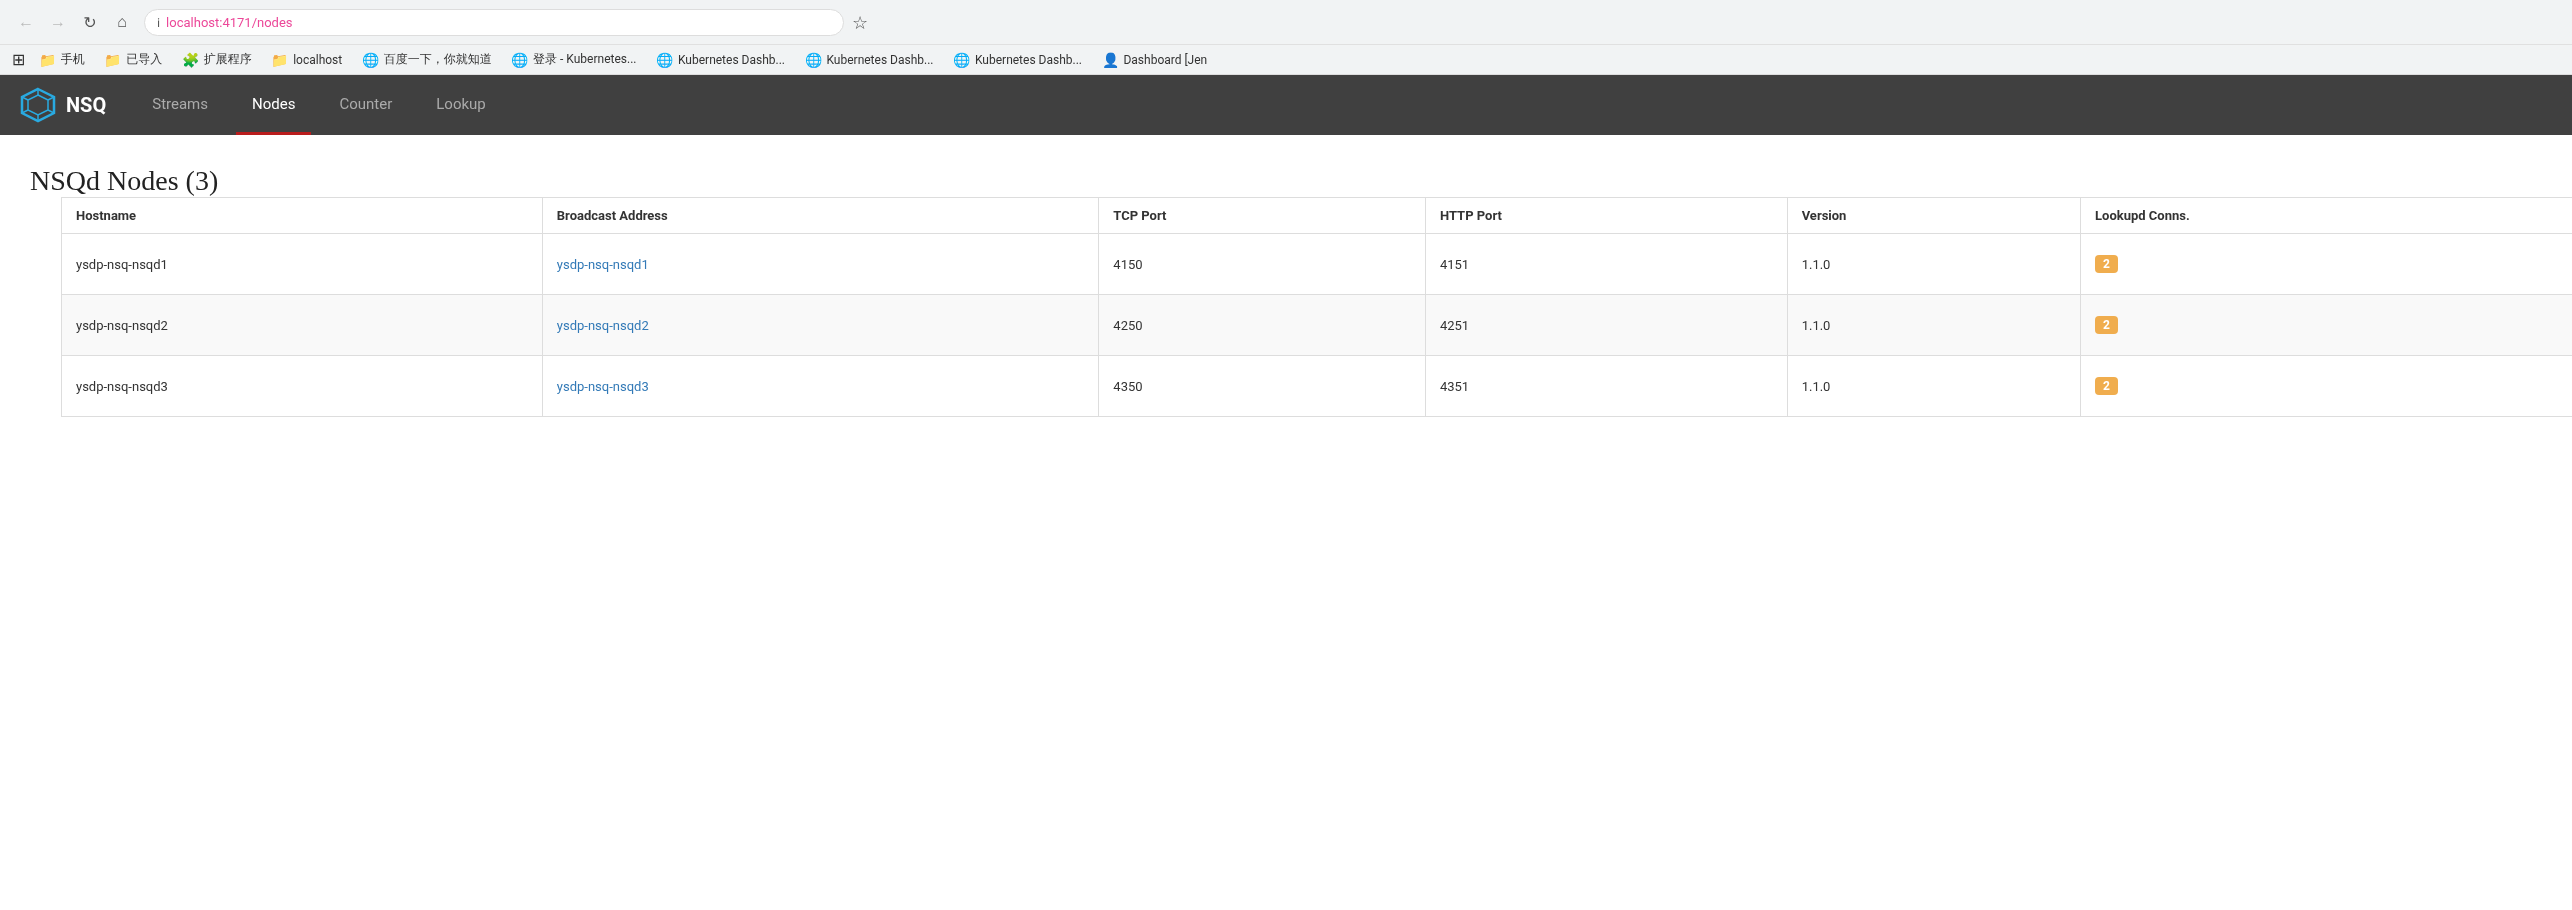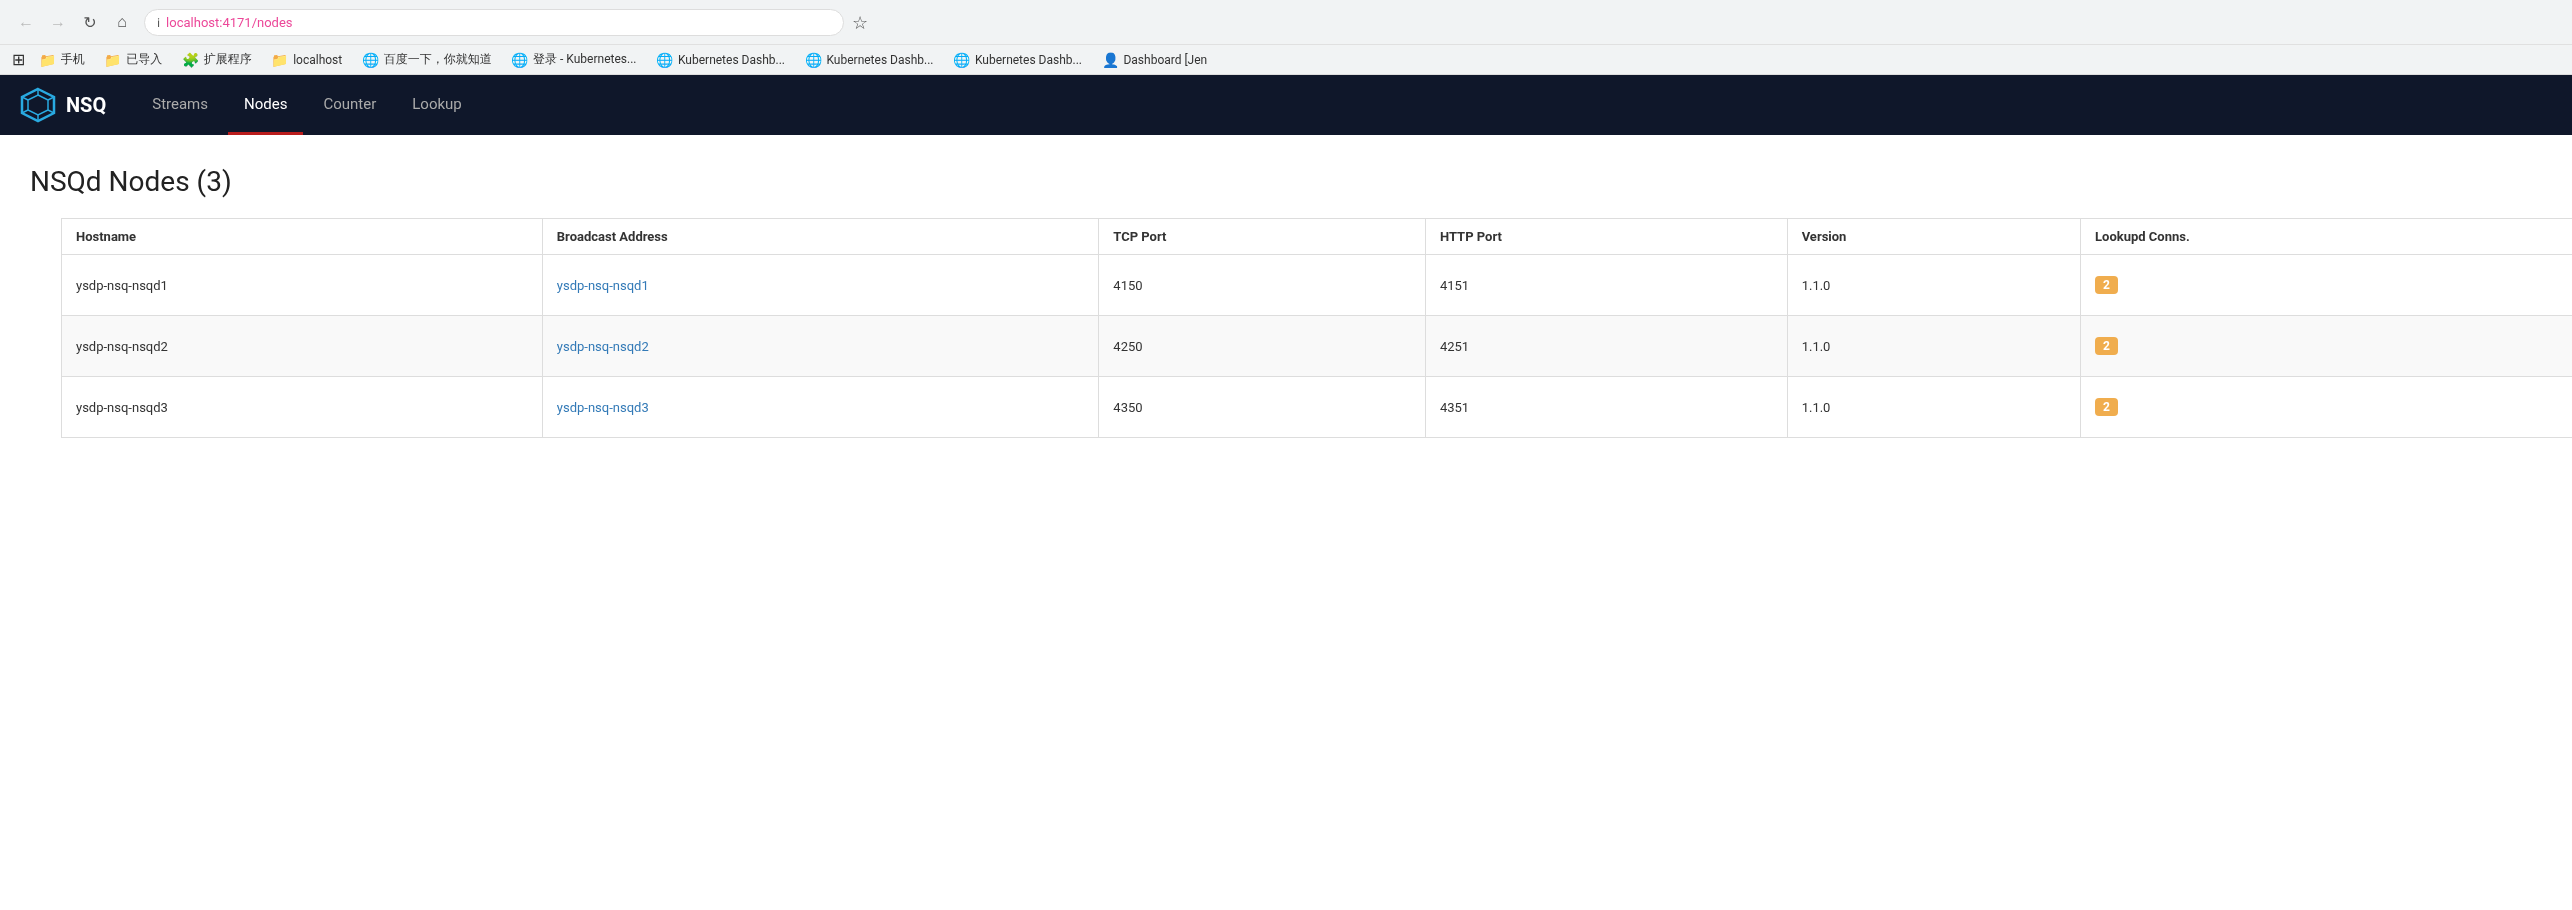--- a/index.html
+++ b/index.html
@@ -96,21 +96,21 @@
       font-size: 12px;
       color: #333;
     }
 
     .bookmark-icon {
       font-size: 14px;
     }
 
     
     .nsq-navbar {
-      background: #0f172a;
+      background: #404040;
       display: flex;
       align-items: center;
       padding: 0 20px;
       height: 60px;
     }
 
     .nsq-logo {
       display: flex;
       align-items: center;
       gap: 10px;
@@ -125,21 +125,21 @@
 
     .nsq-logo-text {
       color: #fff;
       font-size: 20px;
       font-weight: bold;
     }
 
     .nsq-nav-links {
       display: flex;
       align-items: flex-start;
-      gap: 4px;
+      gap: 12px;
       height: 100%;
     }
 
     .nsq-nav-link {
       color: #aaa;
       text-decoration: none;
       padding: 0 16px;
       height: 100%;
       display: flex;
       align-items: center;
@@ -155,22 +155,22 @@
     }
 
     
     .main-content {
       padding: 30px 30px;
     }
 
     .page-title {
       font-size: 28px;
       font-weight: normal;
-      margin-bottom: 20px;
       color: #222;
+      font-family: Liberation Serif, serif;
     }
 
     
     .nodes-table {
       width: 100%;
       border-collapse: collapse;
       border: 1px solid #ddd;
       margin-left: 31px;
     }
 

